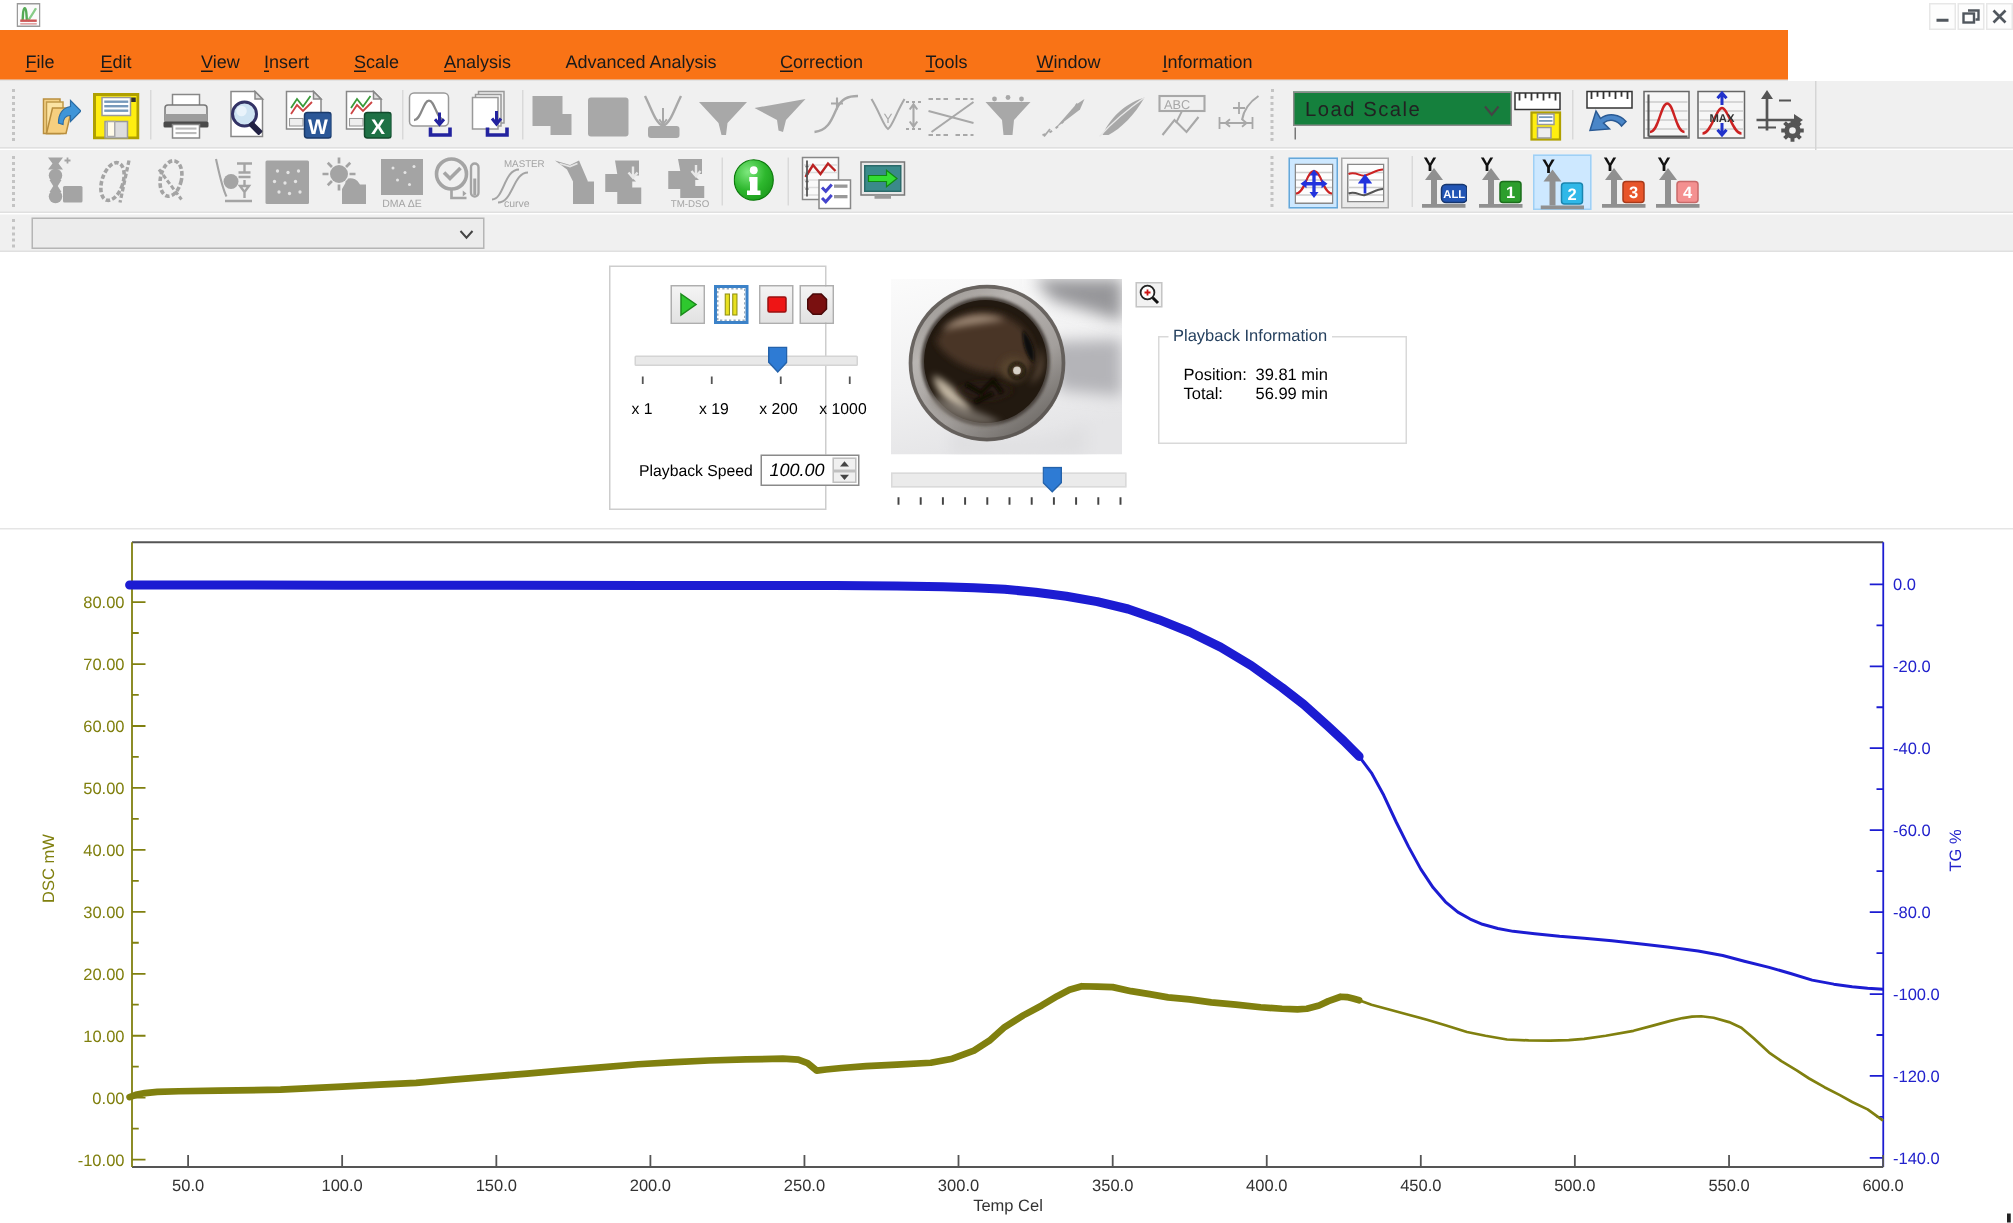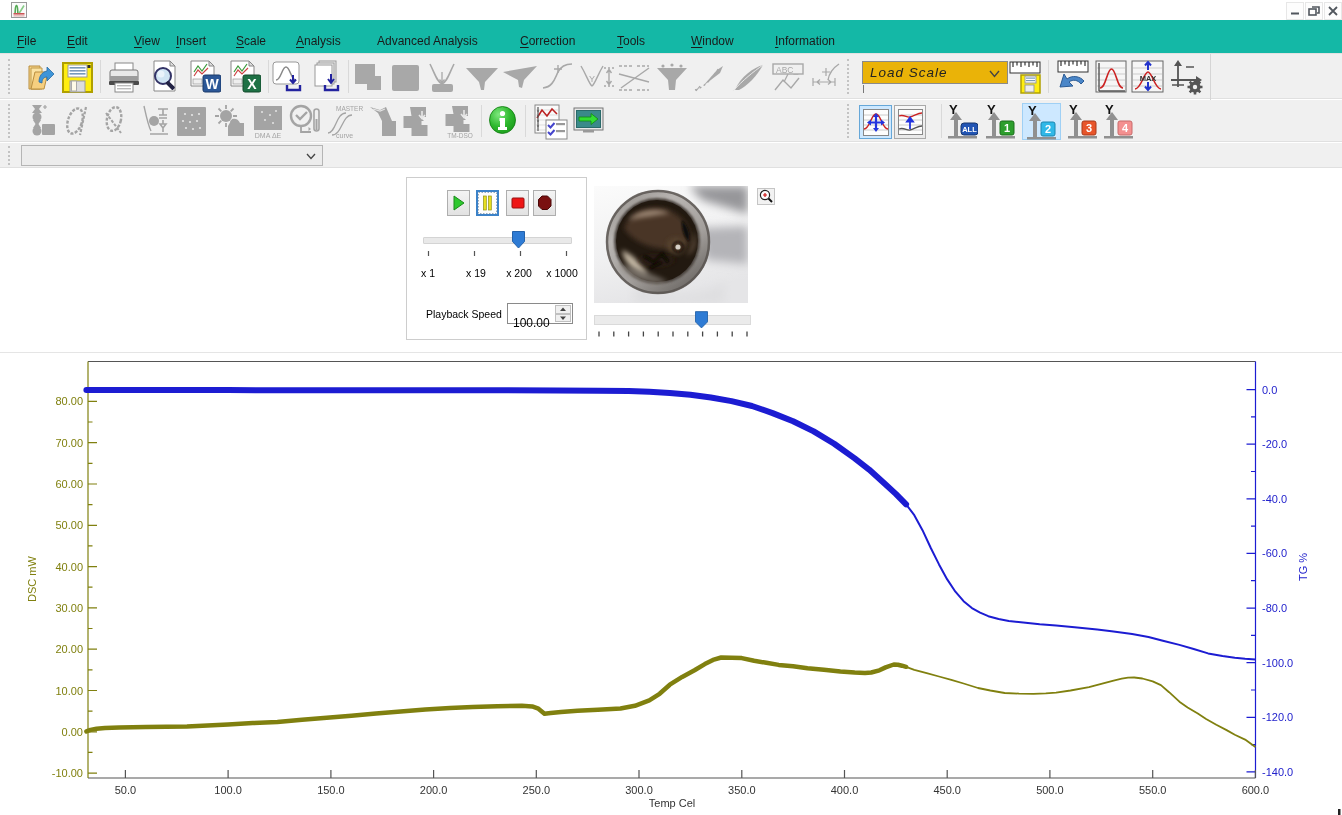--- a/index.html
+++ b/index.html
@@ -3,35 +3,35 @@
 <meta charset="utf-8">
 <style>
 * { margin:0; padding:0; box-sizing:border-box; }
 html,body { width:1342px; height:815px; background:#fff; font-family:"Liberation Sans",sans-serif; overflow:hidden; }
 #app { position:relative; width:1342px; height:815px; background:#fff; }
 .abs { position:absolute; }
 
 #titlebar { position:absolute; left:0; top:0; width:1342px; height:20px; background:#fff; }
 .winbtn { position:absolute; top:2px; width:18px; height:18px; background:#fdfdfd; border:1px solid #e7e7e7; }
 
-#menubar { position:absolute; left:0; top:20px; width:1342px; height:34px; background:#14b8a6; border-bottom:1px solid #e2e2e2; }
+#menubar { position:absolute; left:0; top:20px; width:1192px; height:34px; background:#f97316; border-bottom:1px solid #e2e2e2; }
 .mi { position:absolute; top:14px; font-size:12px; color:#1a1a1a; white-space:nowrap; }
 .mi u { text-decoration:underline; text-underline-offset:2px; }
 
 #tb1 { position:absolute; left:0; top:54px; width:1342px; height:45px; background:#f0f0f0; border-bottom:1px solid #e0e0e0; }
 #tb2 { position:absolute; left:0; top:100px; width:1342px; height:42px; background:#f0f0f0; border-bottom:1px solid #e0e0e0; }
 #tb3 { position:absolute; left:0; top:143px; width:1342px; height:25px; background:#f0f0f0; border-bottom:1px solid #e0e0e0; }
 .grip { position:absolute; left:8px; width:3px; border-left:2px dotted #c3c3c3; }
 .tsep { position:absolute; width:1px; background:#d9d9d9; }
 .icon { position:absolute; }
 
 #mainzone { position:absolute; left:0; top:168px; width:1342px; height:184px; background:#fff; }
 #chartzone { position:absolute; left:0; top:352px; width:1342px; height:463px; background:#fff; border-top:1px solid #e5e5e5; }
 
-#pbpanel { position:absolute; left:406px; top:177px; width:181px; height:163px; background:#fff; border:1px solid #cdcdcd; }
+#pbpanel { position:absolute; left:406px; top:177px; width:145px; height:163px; background:#fff; border:1px solid #cdcdcd; }
 .pbtn { position:absolute; top:12px; width:23px; height:26px; background:linear-gradient(#f4f4f4,#e2e2e2); border:1px solid #aeaeae; }
 .label { position:absolute; color:#000; font-size:11.5px; white-space:nowrap; }
 
 #pbinfo { position:absolute; left:772px; top:224px; width:166px; height:72px; border:1px solid #d9d9d9; }
 #pbinfo .gtitle { position:absolute; left:6px; top:-7px; background:#fff; padding:0 3px; font-size:11px; color:#26415f; }
 </style>
 </head>
 <body>
 <div id="app">
   <div id="titlebar">
@@ -194,21 +194,21 @@
       <rect x="422" y="4" width="30" height="10" fill="none" stroke="#a8a8a8" stroke-width="1.4"></rect>
       <text x="425" y="12.5" font-size="8.5" fill="#a8a8a8" font-family="Liberation Sans">ABC_</text>
       <path d="M424 30 L432 20 L440 28 L448 18" stroke="#a8a8a8" fill="none" stroke-width="1.4"></path>
       <path d="M437 14 L433 22" stroke="#a8a8a8" stroke-width="1.2"></path>
 
       <path d="M488 4 C482 8 478 14 477 20" stroke="#a8a8a8" fill="none" stroke-width="1.4"></path>
       <path d="M462 22 h22 M462 18 v8 M484 18 v8 M466 22 l3 -2.5 M466 22 l3 2.5 M480 22 l-3 -2.5 M480 22 l-3 2.5" stroke="#a8a8a8" fill="none" stroke-width="1.2"></path>
       <path d="M471 12 h8 M475 8 v8" stroke="#a8a8a8" stroke-width="1.2"></path>
     </svg>
     <div class="grip" style="left:847px;top:5px;height:35px"></div>
-    <div class="abs" style="left:862px;top:7px;width:146px;height:23px;background:#eab308;border:1px solid #8a8a8a;font-style:italic;">
+    <div class="abs" style="left:862px;top:7px;width:146px;height:23px;background:#15803d;border:1px solid #8a8a8a;">
       <span style="position:absolute;left:7px;top:3px;font-size:13.5px;color:#222;letter-spacing:1px;">Load Scale</span>
       <svg class="abs" style="right:7px;top:8px" width="11" height="8" viewBox="0 0 11 8">
           <path d="M1 1 L5.5 6.5 L10 1" fill="none" stroke="#444" stroke-width="1.4"></path>
         </svg>
     </div>
     <div class="abs" style="left:863px;top:31px;width:1px;height:8px;background:#777;"></div>
 
     <svg class="icon" style="left:1009px;top:6px" width="34" height="34" viewBox="0 0 34 34">
       <rect x="1" y="2" width="30" height="11" fill="#fff" stroke="#333"></rect>
       <path d="M4 2 v5 M8 2 v3.5 M12 2 v5 M16 2 v3.5 M20 2 v5 M24 2 v3.5 M28 2 v5" stroke="#333" stroke-width="1.2"></path>
@@ -477,21 +477,21 @@
 
     <svg class="abs" style="left:16px;top:72px" width="150" height="7" viewBox="0 0 150 7">
       <path d="M5.5 1 v5 M51.5 1 v5 M97.5 1 v5 M143.5 1 v5" stroke="#555" stroke-width="1.2"></path>
     </svg>
     <div class="label" style="left:21px;top:89px;transform:translateX(-50%);font-size:10.5px;">x 1</div>
     <div class="label" style="left:69px;top:89px;transform:translateX(-50%);font-size:10.5px;">x 19</div>
     <div class="label" style="left:112px;top:89px;transform:translateX(-50%);font-size:10.5px;">x 200</div>
     <div class="label" style="left:155px;top:89px;transform:translateX(-50%);font-size:10.5px;text-align:center;">x 1000</div>
     <div class="label" style="left:19px;top:130px;font-size:10.5px;">Playback Speed</div>
     <div class="abs" style="left:100px;top:125px;width:66px;height:21px;background:#fff;border:1px solid #8a8a8a;">
-      <span style="position:absolute;left:5px;top:12px;font-size:12px;color:#000;">100.00</span>
+      <span style="position:absolute;left:5px;top:2px;font-size:12px;color:#000;font-style:italic;">100.00</span>
       <div style="position:absolute;right:1px;top:1px;width:16px;height:8.5px;background:#f0f0f0;border:1px solid #c0c0c0;overflow:hidden;">
           <svg style="display:block" width="14" height="6.5" viewBox="0 0 14 6.5">
             <path d="M7 1.5 L10 5 L4 5 Z" fill="#444"></path>
           </svg>
         </div>
       <div style="position:absolute;right:1px;bottom:1px;width:16px;height:8.5px;background:#f0f0f0;border:1px solid #c0c0c0;overflow:hidden;">
           <svg style="display:block" width="14" height="6.5" viewBox="0 0 14 6.5">
             <path d="M7 5 L10 1.5 L4 1.5 Z" fill="#444"></path>
           </svg>
         </div>
@@ -551,20 +551,27 @@
   </div>
 
   <div class="abs" style="left:594px;top:315px;width:157px;height:10px;background:#ebebeb;border:1px solid #dadada;"></div>
   <svg class="abs" style="left:695px;top:311px" width="13" height="18" viewBox="0 0 14 19">
       <path d="M0.5 0.5 h13 v11 L7 18 L0.5 11.5 Z" fill="#2e7bd4" stroke="#2462aa"></path>
     </svg>
   <svg class="abs" style="left:594px;top:330px" width="158" height="8" viewBox="0 0 158 8">
     <path d="M5 1.5 v5 M19.8 1.5 v5 M34.6 1.5 v5 M49.4 1.5 v5 M64.2 1.5 v5 M79 1.5 v5 M93.8 1.5 v5 M108.6 1.5 v5 M123.4 1.5 v5 M138.2 1.5 v5 M153 1.5 v5" stroke="#444" stroke-width="1.3"></path>
   </svg>
 
+  <div id="pbinfo">
+    <span class="gtitle">Playback Information</span>
+    <div class="label" style="left:16px;top:19px;font-size:11px;">Position:</div>
+    <div class="label" style="left:64px;top:19px;font-size:11px;">39.81 min</div>
+    <div class="label" style="left:16px;top:32px;font-size:11px;">Total:</div>
+    <div class="label" style="left:64px;top:32px;font-size:11px;">56.99 min</div>
+  </div>
 
   <div id="chartzone">
     <svg class="abs" style="left:0;top:0" width="1342" height="463" viewBox="0 0 1342 463">
     <path d="M88 8.5 H1255.5" stroke="#555" stroke-width="1.2" fill="none"></path>
     <path d="M88 425 H1255.5" stroke="#555" stroke-width="1.2" fill="none"></path>
     <path d="M88 8.5 V425" stroke="#80800f" stroke-width="1.2" fill="none"></path>
     <path d="M1255.5 8.5 V425" stroke="#1c1cd2" stroke-width="1.2" fill="none"></path>
     <text x="83" y="52.4" font-size="11px" fill="#80800f" text-anchor="end" font-family="Liberation Sans">80.00</text>
     <text x="83" y="93.7" font-size="11px" fill="#80800f" text-anchor="end" font-family="Liberation Sans">70.00</text>
     <text x="83" y="135.0" font-size="11px" fill="#80800f" text-anchor="end" font-family="Liberation Sans">60.00</text>

